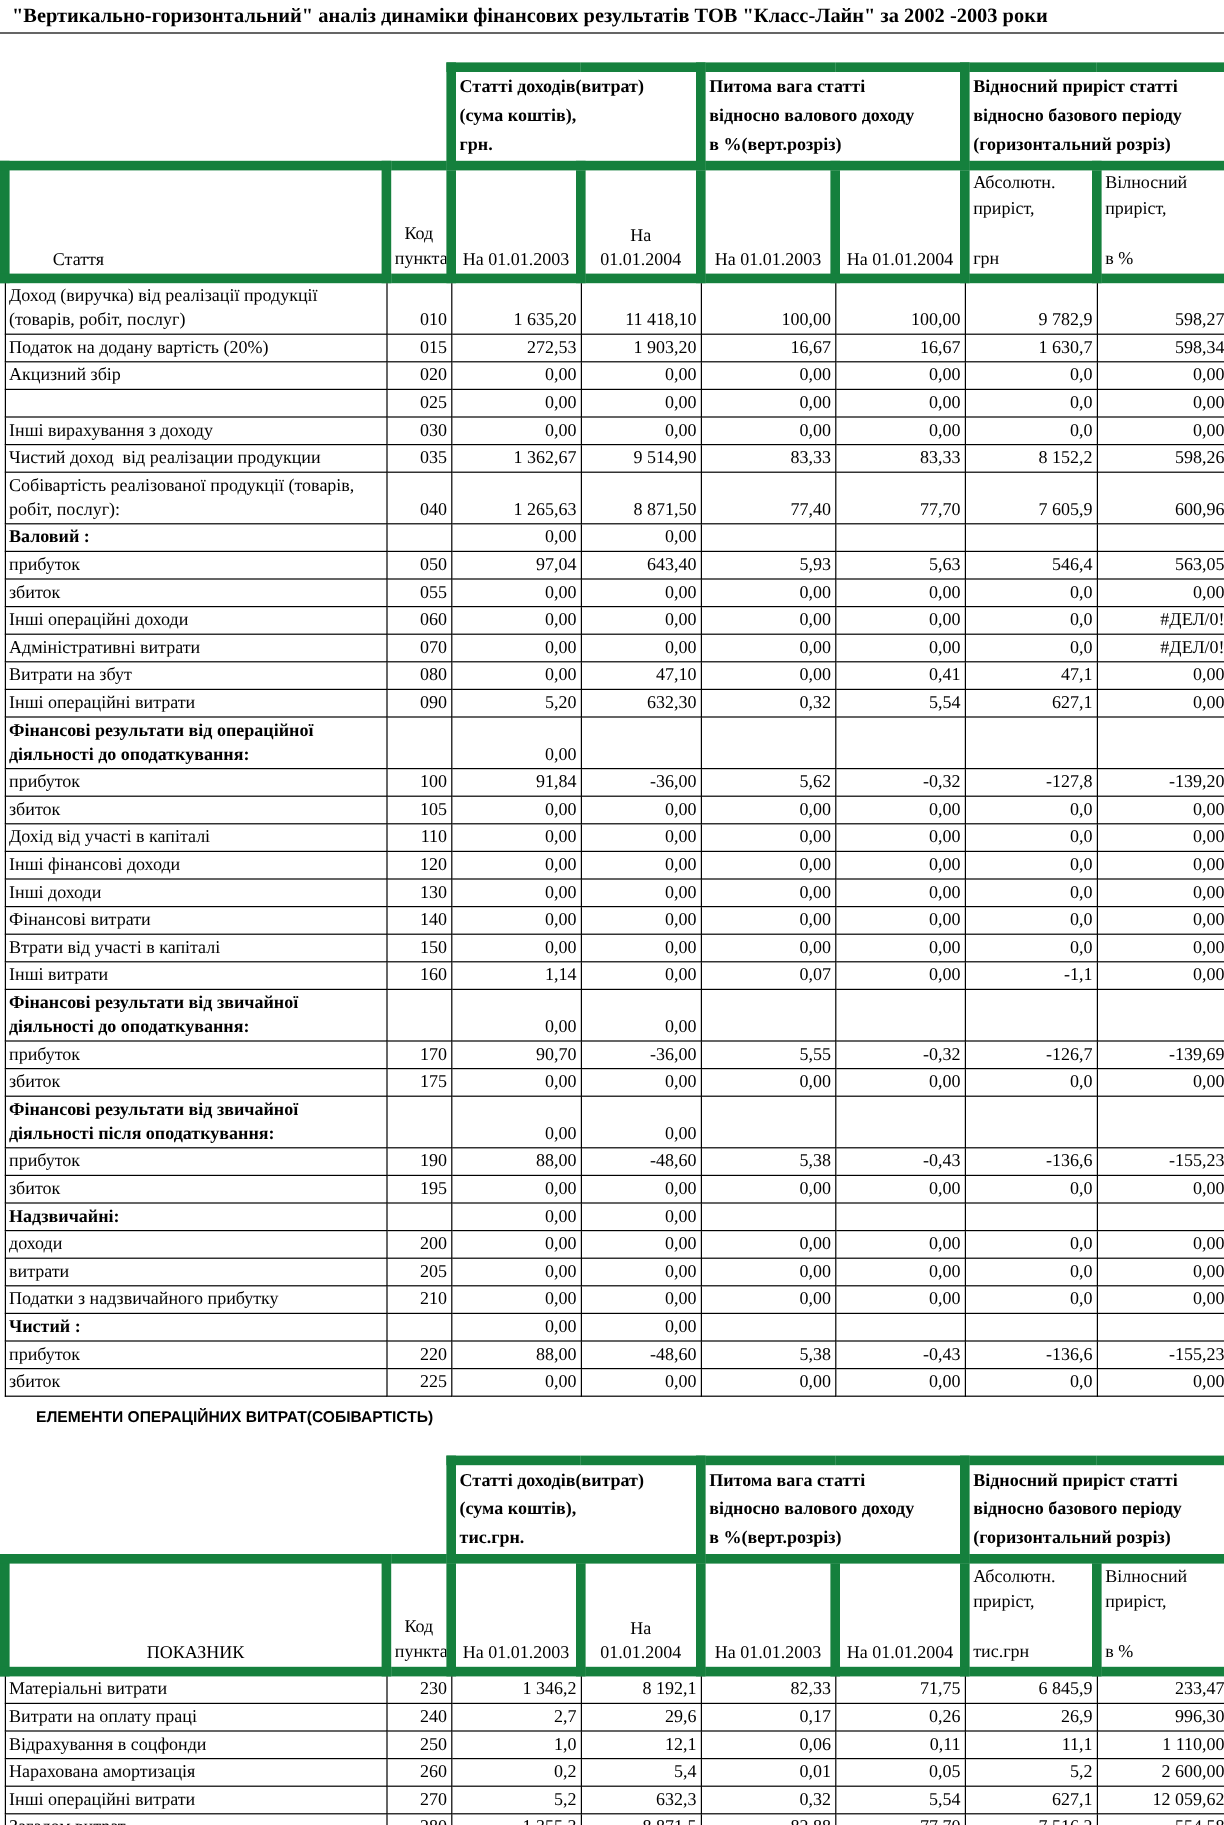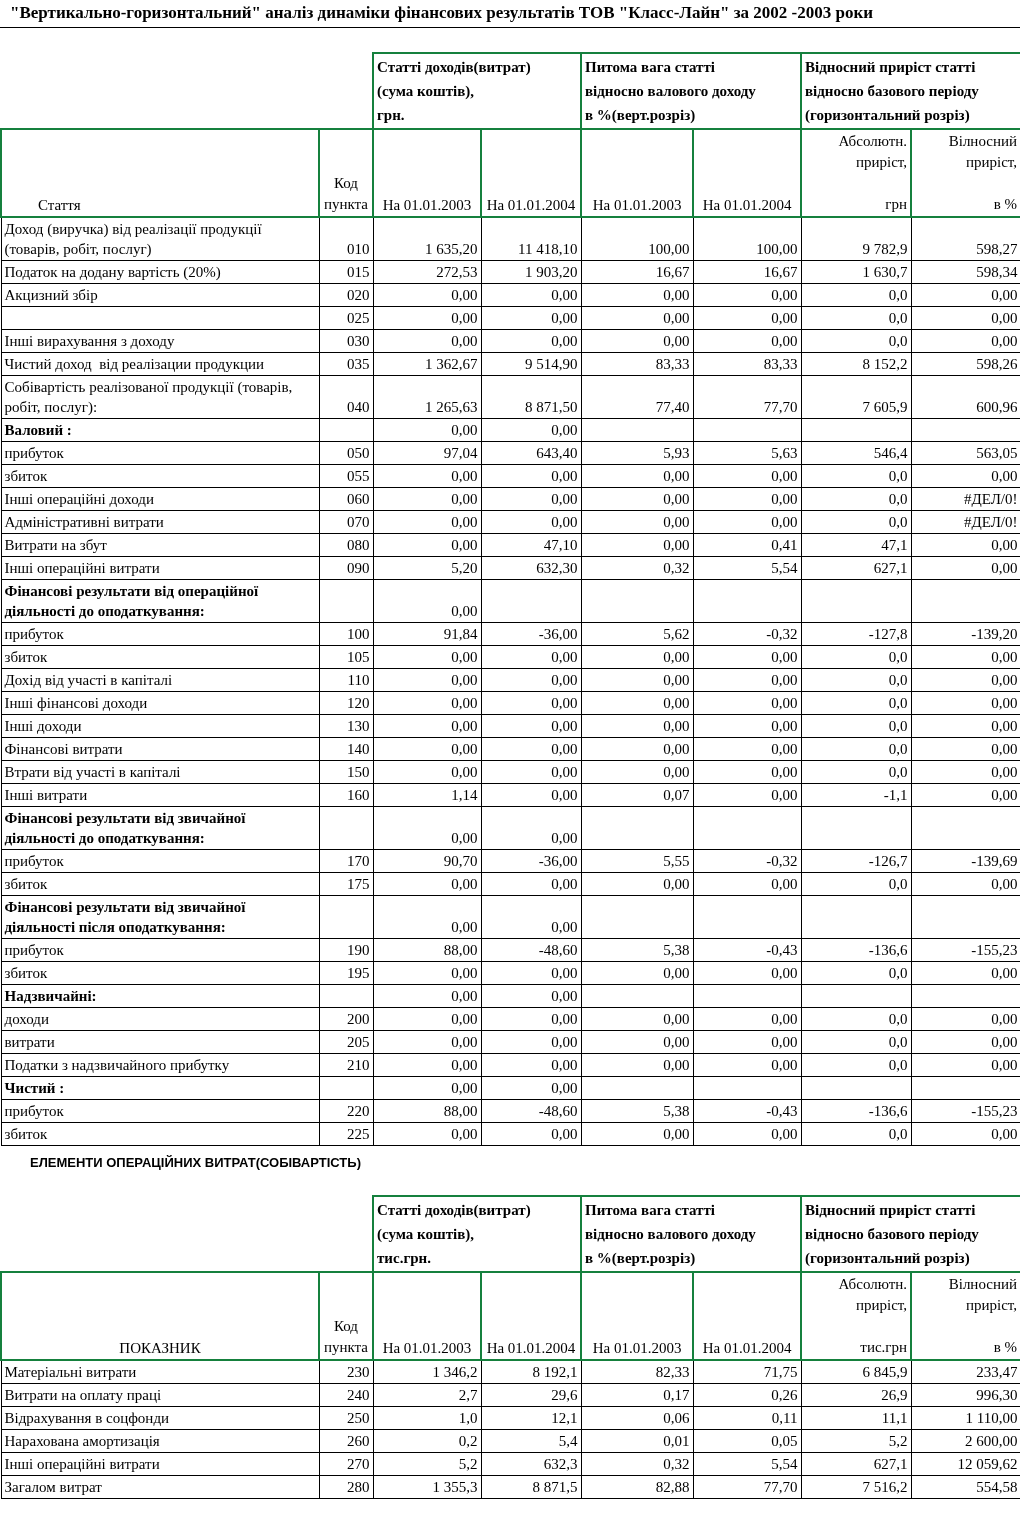--- a/index.html
+++ b/index.html
@@ -19,32 +19,32 @@
     border-bottom: 1px solid #000;
     min-height: 25px;
   }
   .gap1 { height: 24px; }
   .gap2 { height: 22px; }
 
   table.sheet { border-collapse: collapse; table-layout: fixed; width: 1020px; }
   .sheet td { font-size: 15px; line-height: 20px; padding: 1px 3px; vertical-align: bottom; overflow: hidden; }
 
   
-  .sheet td.h { border: 2px solid #15803d; }
+  .sheet td.h { border: 8px solid #15803d; }
   .sheet td.hblank { border: none; }
   tr.hrow1 { height: 76px; }
   tr.hrow2 { height: 88px; }
   .group { font-weight: bold; font-size: 16px; vertical-align: top; padding: 2px 5px; }
   .group div { line-height: 24px; white-space: pre; }
   .corner { text-align: center; vertical-align: bottom; padding-bottom: 4px; }
   #t1 .corner { text-align: left; padding-left: 36px; }
   .code-h { text-align: center; vertical-align: top; padding-top: 24px; }
   .code-h div { line-height: 21px; }
   .date-h { text-align: center; vertical-align: middle; }
-  .abs-h, .rel-h { text-align: right; vertical-align: top; padding-top: 2px; }
+  .abs-h, .rel-h { text-align: left; vertical-align: top; padding-top: 2px; }
   .abs-h div, .rel-h div { line-height: 21px; }
   .gapline { height: 21px; }
 
   
   .sheet tbody td { border: 1px solid #000; }
   .sheet tbody tr { height: 23px; margin-left: 32px; }
   .c-name { text-align: left; }
   .c-name .nline { line-height: 20px; white-space: pre; }
   .c-code { text-align: right; }
   .c-val { text-align: right; padding-right: 4px; }

